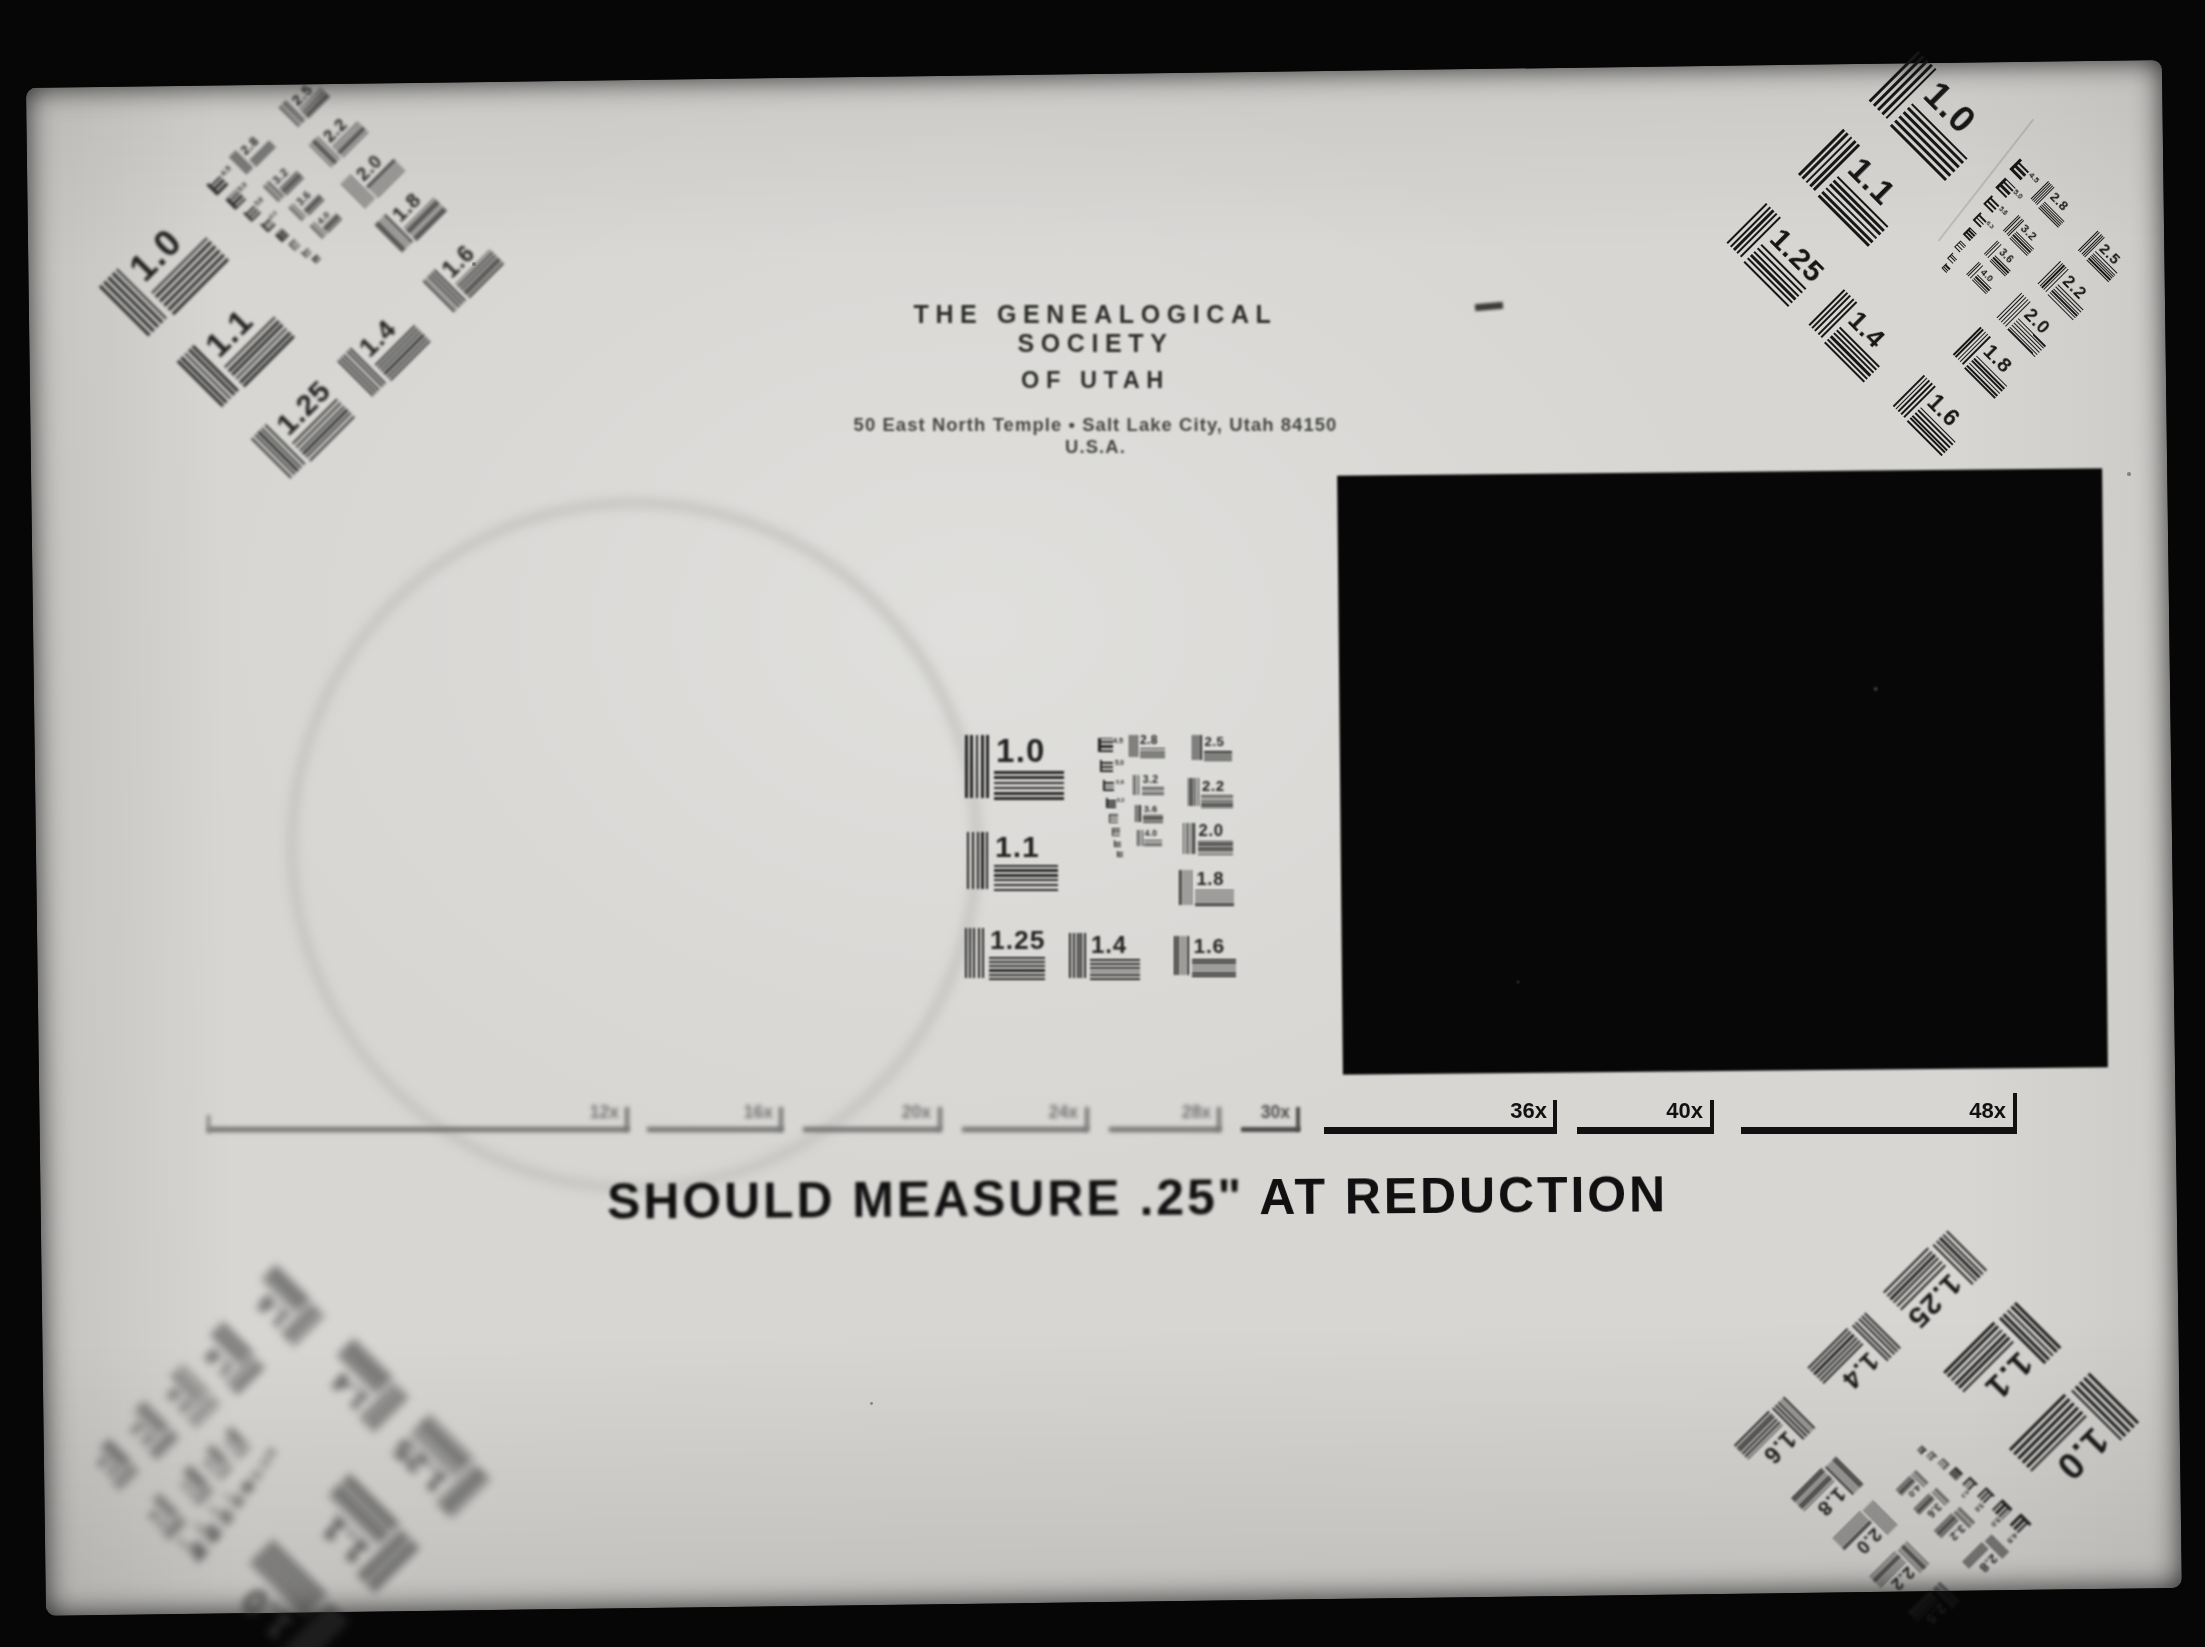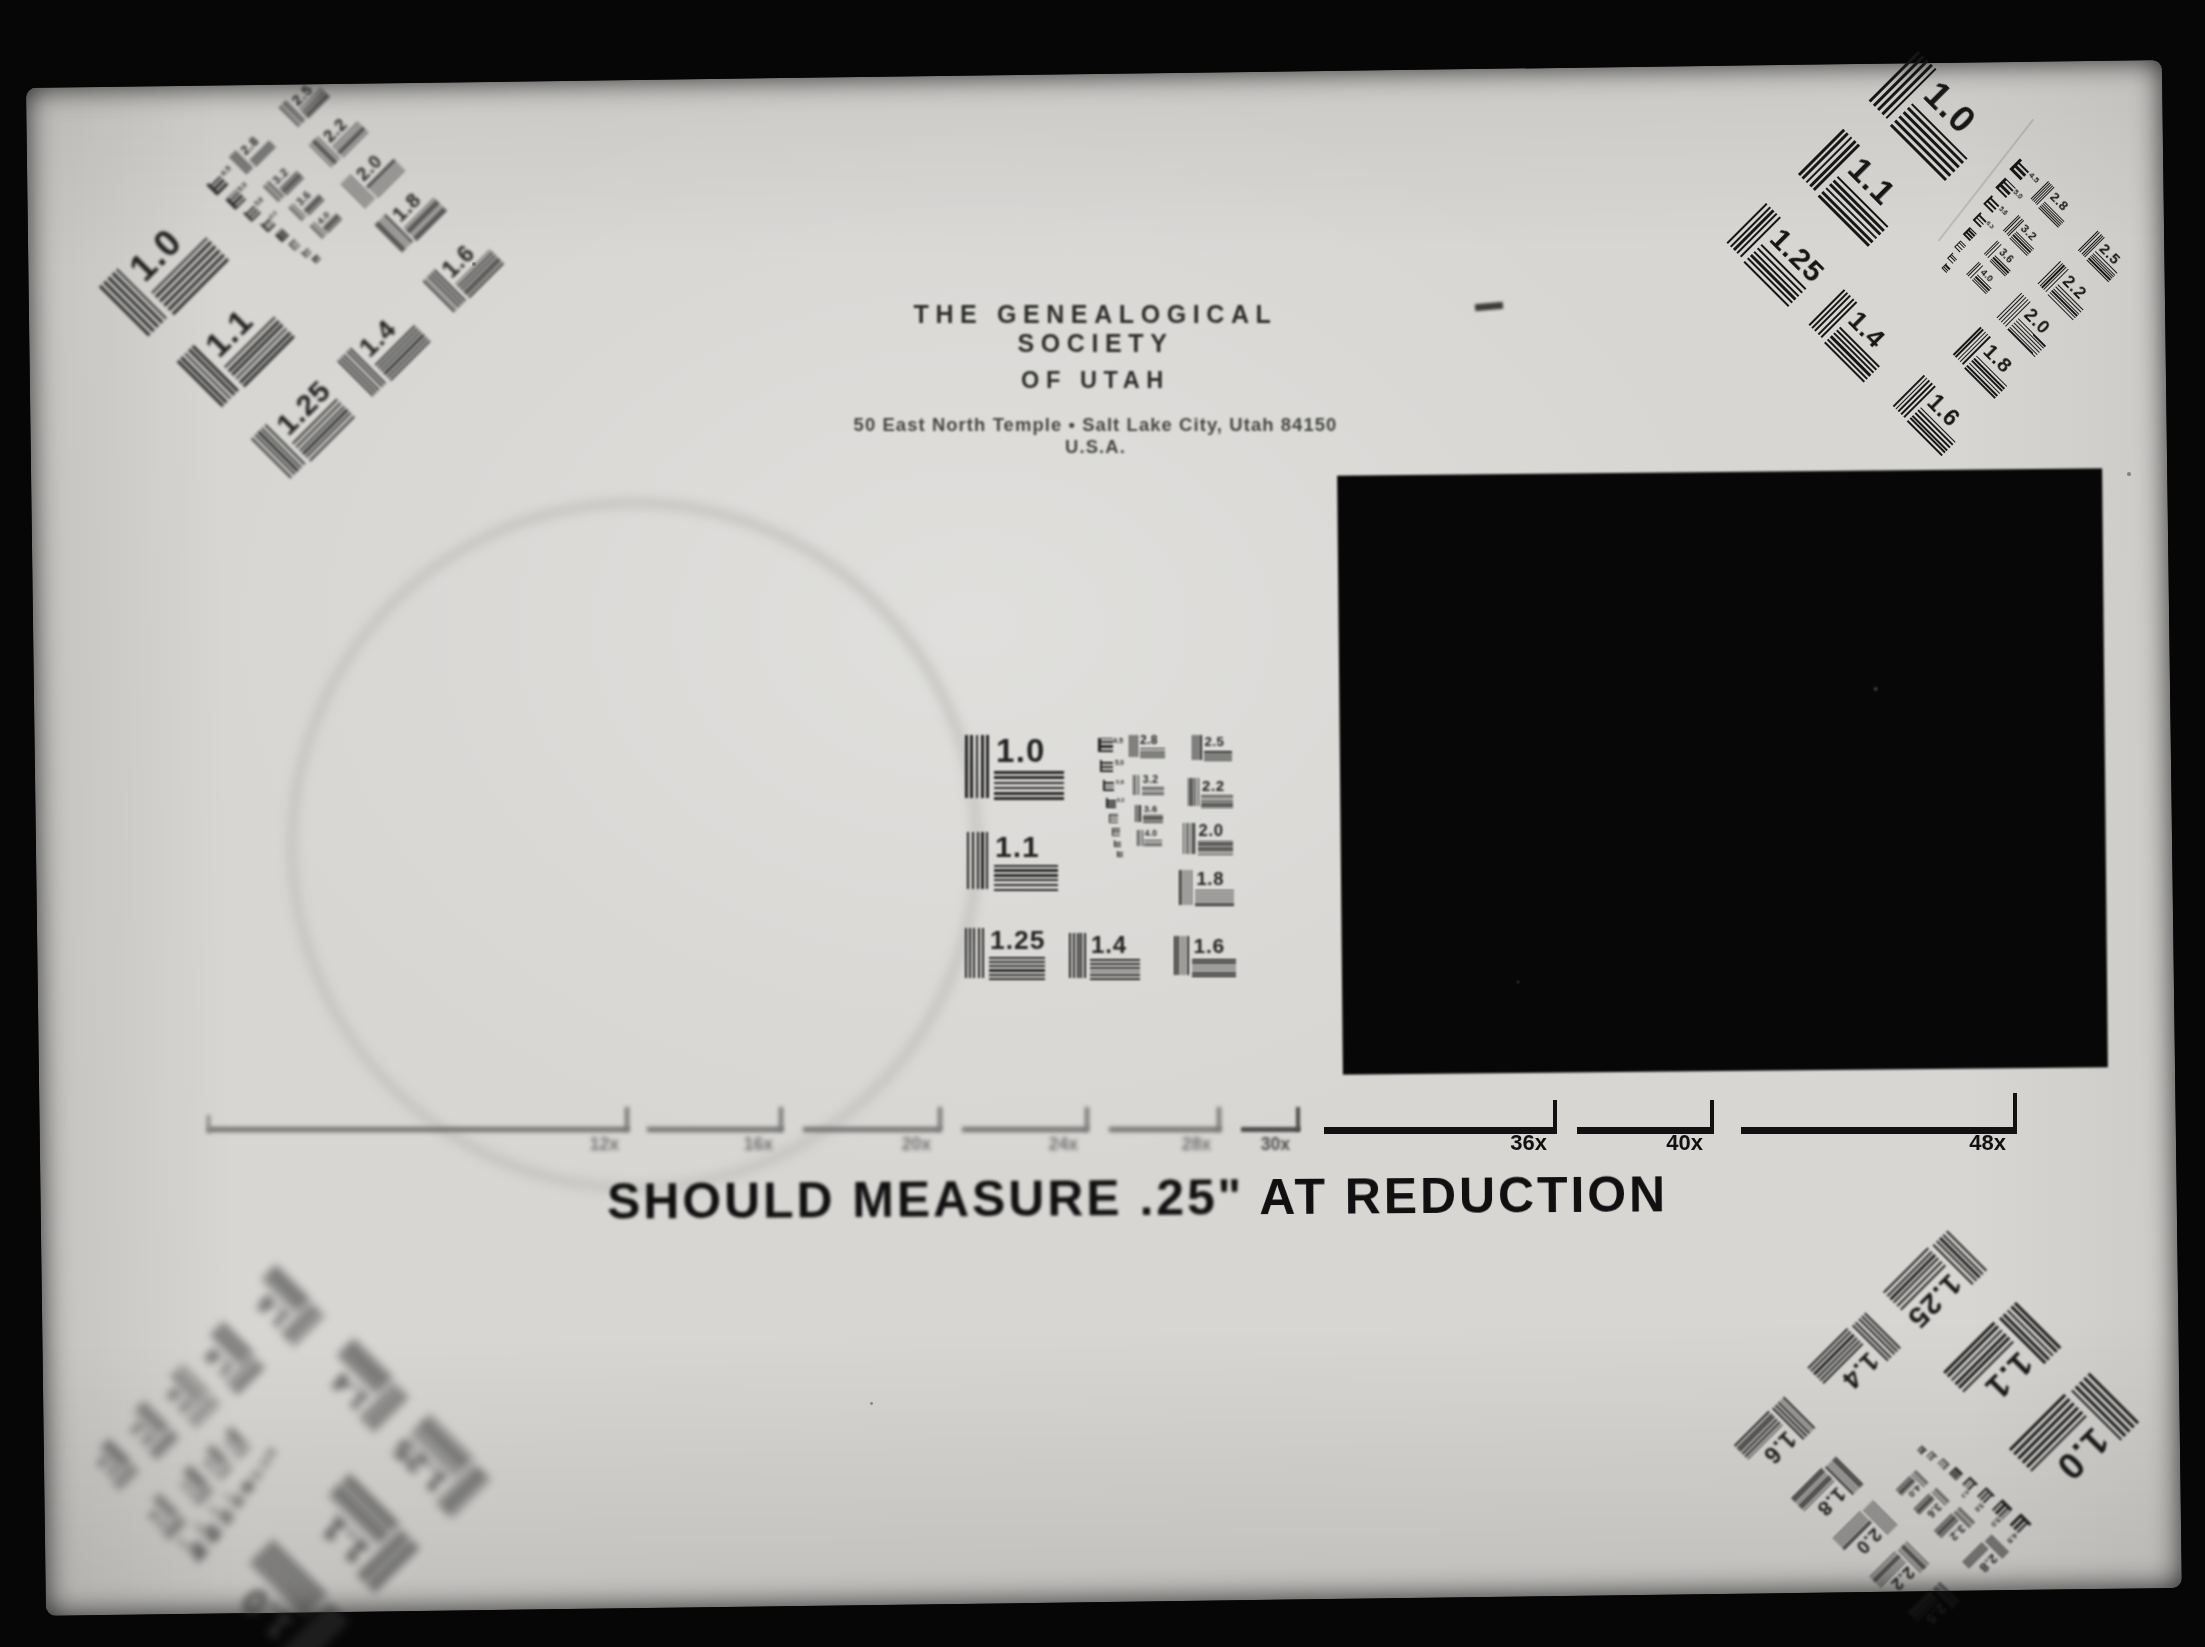--- a/index.html
+++ b/index.html
@@ -30,21 +30,21 @@
           border:8px solid #c1c0bd;filter:blur(5.1px);}
   .dash{left:1475px;top:303px;width:28px;height:6.6px;background:#3c3c3a;
         transform:rotate(-5deg);filter:blur(1.5px);}
   .scratch{left:1985px;top:103px;width:1.5px;height:154px;background:rgba(40,40,40,0.15);
            transform:rotate(38deg);}
   .speck{border-radius:50%;background:#4a4a48;opacity:0.55;filter:blur(0.7px);}
   .pinhole{border-radius:50%;background:#bdbdbb;opacity:0.5;}
   .el-label{position:absolute;font-weight:700;color:#1b1b1b;line-height:0.9;
             font-family:"Liberation Sans",sans-serif;}
   .rlabel{position:absolute;font-weight:700;color:#101010;text-align:right;
-          font-family:"Liberation Sans",sans-serif;line-height:1;margin-top:32px;}
+          font-family:"Liberation Sans",sans-serif;line-height:1;}
 </style>
 </head>
 <body>
 
 <div id="stage">
   <div class="abs page"></div>
 
   <div class="abs header">
     <div class="l1">THE GENEALOGICAL SOCIETY</div>
     <div class="l2">OF UTAH</div>

